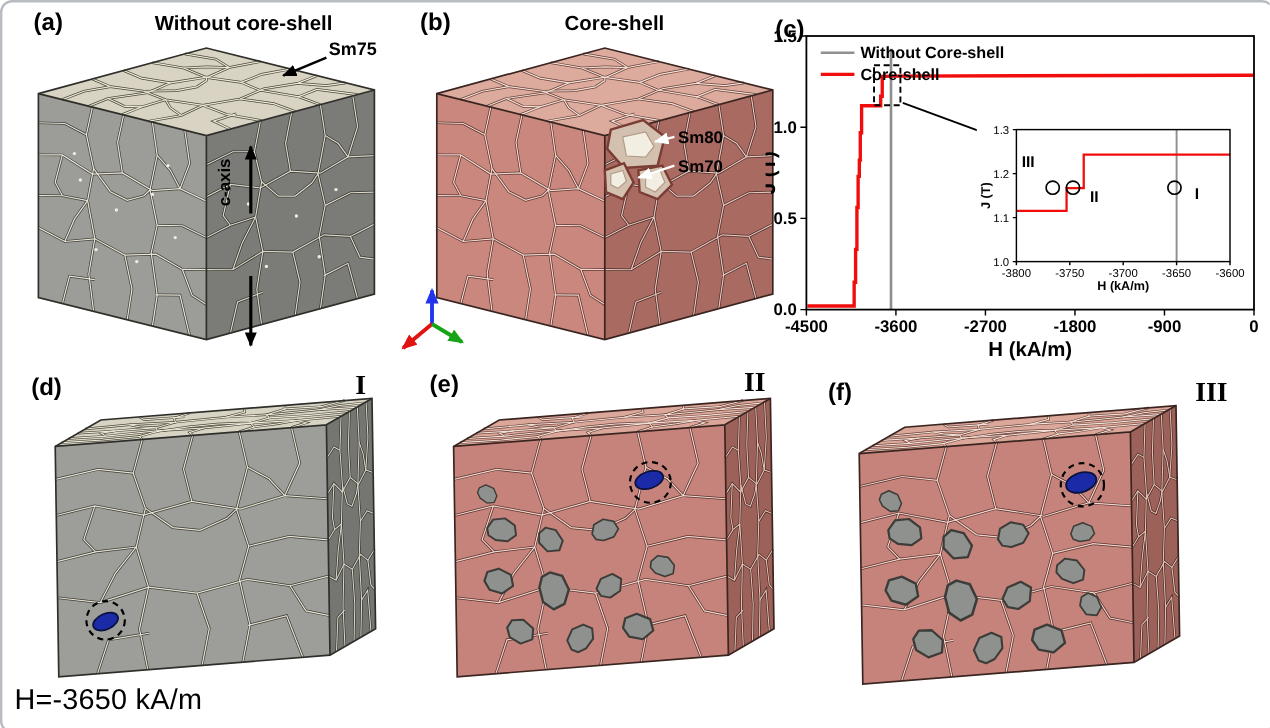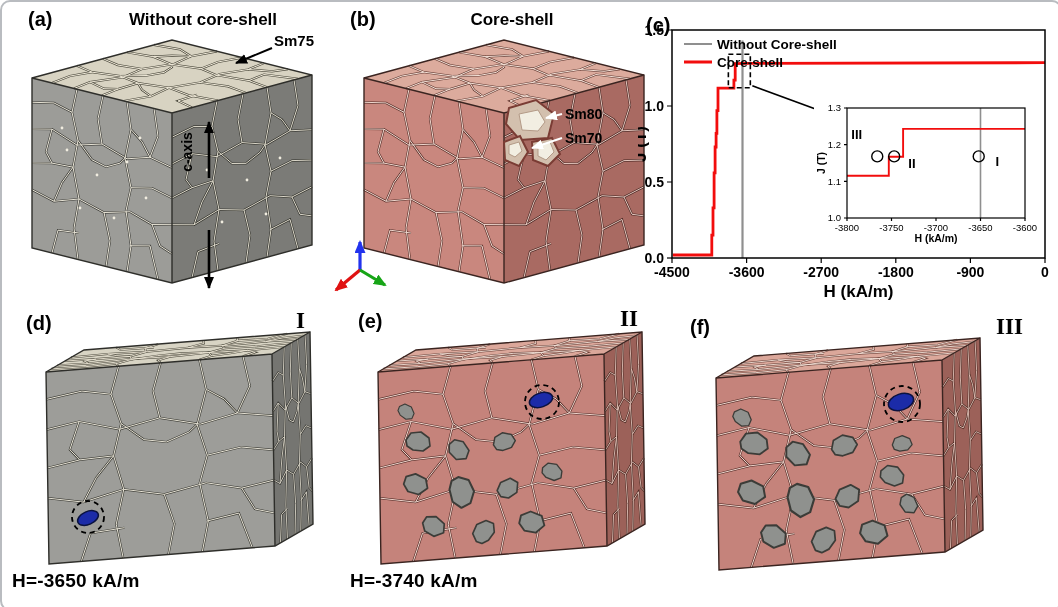--- a/index.html
+++ b/index.html
@@ -2,21 +2,21 @@
 <html><head>
 <meta charset="utf-8">
 <style>
   html,body{margin:0;padding:0;background:#ffffff;}
   #fig{position:relative;width:1058px;height:607px;background:#fff;border:2px solid #b9bcc0;
        border-radius:10px;overflow:hidden;font-family:"Liberation Sans",sans-serif;color:#000;}
   .abs{position:absolute;}
   .tag{position:absolute;font-size:20px;font-weight:700;}
   .ptitle{position:absolute;font-size:17px;font-weight:700;text-align:center;}
   .roman{position:absolute;font-family:"Liberation Serif",serif;font-size:23px;font-weight:700;}
-  .hfield{position:absolute;font-size:19px;font-weight:700;letter-spacing:.2px;}
+  .hfield{position:absolute;font-size:24px;font-weight:400;letter-spacing:.2px;}
   svg text{font-family:"Liberation Sans",sans-serif;fill:#000;}
 </style>
 </head>
 <body>
 
 <div id="fig">
 
   <svg width="0" height="0" class="abs" aria-hidden="true">
     <defs>
       <g id="gnet" fill="none">
@@ -61,21 +61,20 @@
   <div class="tag" style="left:26px;top:6px">(a)</div>
   <div class="ptitle" style="left:96px;top:8px;width:210px">Without core-shell</div>
   <div class="tag" style="left:348px;top:6px">(b)</div>
   <div class="ptitle" style="left:425px;top:8px;width:170px">Core-shell</div>
   <div class="tag" style="left:644px;top:12px">(c)</div>
   <div class="tag" style="left:24px;top:310px">(d)</div>
   <div class="roman" style="left:294px;top:306px">I</div>
   <div class="hfield" style="left:10px;top:568px">H=-3650 kA/m</div>
   <div class="tag" style="left:356px;top:308px">(e)</div>
   <div class="roman" style="left:618px;top:304px">II</div>
-  <div class="hfield" style="left:348px;top:568px">H=-3740 kA/m</div>
   <div class="tag" style="left:688px;top:314px">(f)</div>
   <div class="roman" style="left:994px;top:312px">III</div>
 
   <svg class="abs" style="left:20px;top:28px" width="310" height="280" viewBox="0 0 310 280">
     <polygon points="10,48 150,10 290,45 150,83" fill="#d8d3c2"></polygon>
     <polygon points="10,48 150,83 150,253 10,218" fill="#9c9c98"></polygon>
     <polygon points="150,83 290,45 290,215 150,253" fill="#7b7b77"></polygon>
     <g>
       <use href="#gnet" transform="matrix(1,-0.271,1,0.25,10,48)" style="stroke:#4a483c;stroke-width:2.2"></use>
       <use href="#gnet" transform="matrix(1,-0.271,1,0.25,10,48)" style="stroke:#efe9d8;stroke-width:1"></use>

